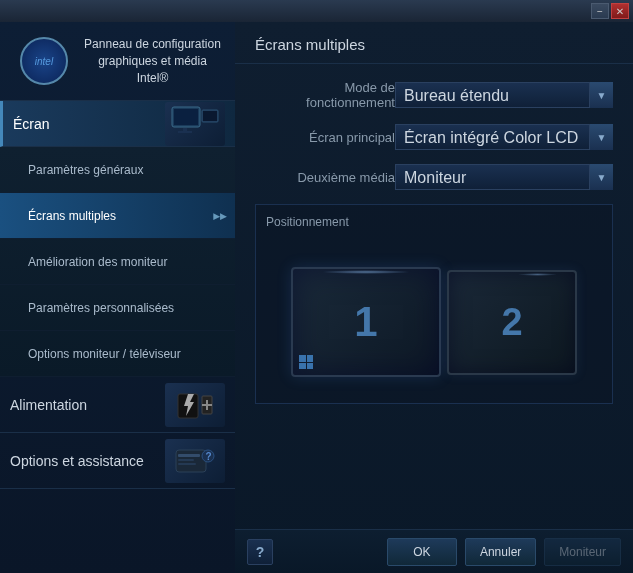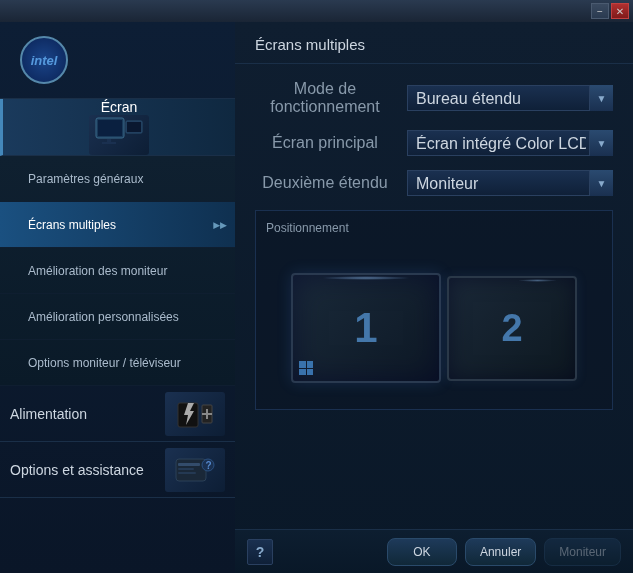--- a/index.html
+++ b/index.html
@@ -64,22 +64,22 @@
     }
     .intel-logo {
       width: 48px;
       height: 48px;
       border: 2px solid #5588aa;
       border-radius: 50%;
       background: radial-gradient(circle, #1a4488 0%, #0a2255 100%);
       display: flex;
       align-items: center;
       justify-content: center;
-      font-size: 13px;
-      font-weight: bold;
+      font-size: 10px;
+      font-weight: normal;
       color: #5599dd;
       font-style: italic;
     }
     .app-title {
       color: #cdd6e0;
       font-size: 12px;
       line-height: 1.4;
       text-align: center;
       flex: 1;
     }
@@ -175,24 +175,24 @@
     }
 
     
     .form-row {
       display: flex;
       align-items: center;
       margin-bottom: 14px;
     }
     .form-label {
       color: #8899aa;
-      font-size: 16px;
-      text-align: center;
+      font-size: 13px;
+      text-align: right;
       width: 140px;
-      margin-right: 12px;
+      margin-right: 0;
       flex-shrink: 0;
     }
     .select-wrapper {
       flex: 1;
       position: relative;
     }
     .select-wrapper select {
       width: 100%;
       height: 26px;
       background: linear-gradient(to bottom, #1a3050, #0f2038);
@@ -334,41 +334,44 @@
     }
     .btn-action {
       height: 28px;
       min-width: 70px;
       padding: 3px 14px;
       background: linear-gradient(to bottom, #1e3a5a, #102838);
       border: 1px solid #2a4a6a;
       color: #cdd6e0;
       font-size: 12px;
       cursor: pointer;
-      border-radius: 8px;
+      border-radius: 2px;
     }
     .btn-action.disabled {
       opacity: 0.4;
       cursor: default;
     }
   </style>
 </head>
 <body>
 
 <div class="title-bar">
   <div class="title-bar-btn">−</div>
   <div class="title-bar-btn close-btn">✕</div>
 </div>
 
 <div class="sidebar">
   <div class="logo-area">
     <div class="intel-logo">intel</div>
-  </div>
-
-  <div class="nav-item-main active" style="height:57px;flex-direction:column;">
+    <div class="app-title" style="white-space:pre-line;">Panneau de configuration
+graphiques et média
+Intel®</div>
+  </div>
+
+  <div class="nav-item-main active" style="height:46px;">
     <span class="nav-label">Écran</span>
     <div class="nav-thumb">
       <svg viewBox="0 0 50 38" fill="none">
         <rect x="2" y="2" width="28" height="20" rx="2" fill="#1a3a5a" stroke="#3a6a8a" stroke-width="1"></rect>
         <rect x="4" y="4" width="24" height="16" fill="#0a2040"></rect>
         <rect x="32" y="5" width="16" height="12" rx="1" fill="#1a3050" stroke="#2a5070" stroke-width="1"></rect>
         <rect x="33" y="6" width="14" height="10" fill="#0a1830"></rect>
         <rect x="13" y="23" width="4" height="3" fill="#1a3050"></rect>
         <rect x="8" y="26" width="14" height="2" fill="#1a3050"></rect>
       </svg>
@@ -379,21 +382,21 @@
     <div class="submenu-item">
       <span>Paramètres généraux</span>
     </div>
     <div class="submenu-item active">
       <span>Écrans multiples</span>
     </div>
     <div class="submenu-item">
       <span>Amélioration des moniteur</span>
     </div>
     <div class="submenu-item">
-      <span>Amélioration personnalisées</span>
+      <span>Paramètres personnalisées</span>
     </div>
     <div class="submenu-item">
       <span>Options moniteur / téléviseur</span>
     </div>
   </div>
 
 
   <div class="nav-item-main">
     <span class="nav-label">Alimentation</span>
     <div class="nav-thumb">
@@ -446,21 +449,21 @@
       <div class="select-wrapper">
         <select>
           <option>Écran intégré Color LCD</option>
           <option>Moniteur</option>
         </select>
         <div class="select-arrow">▼</div>
       </div>
     </div>
 
     <div class="form-row">
-      <div class="form-label">Deuxième étendu</div>
+      <div class="form-label">Deuxième média</div>
       <div class="select-wrapper">
         <select>
           <option>Moniteur</option>
           <option>Aucun</option>
         </select>
         <div class="select-arrow">▼</div>
       </div>
     </div>
 
     <div class="pos-section">

